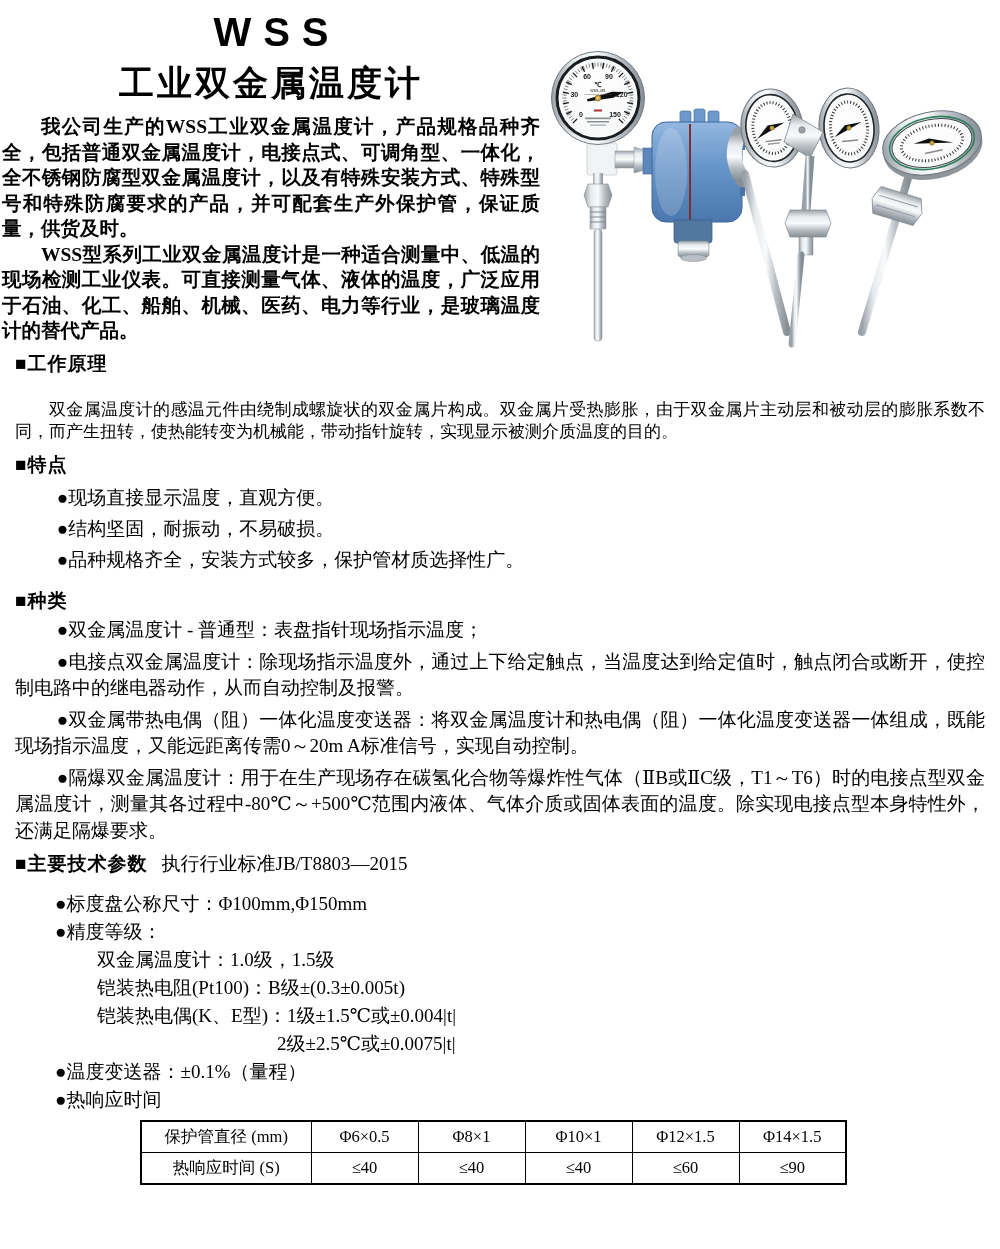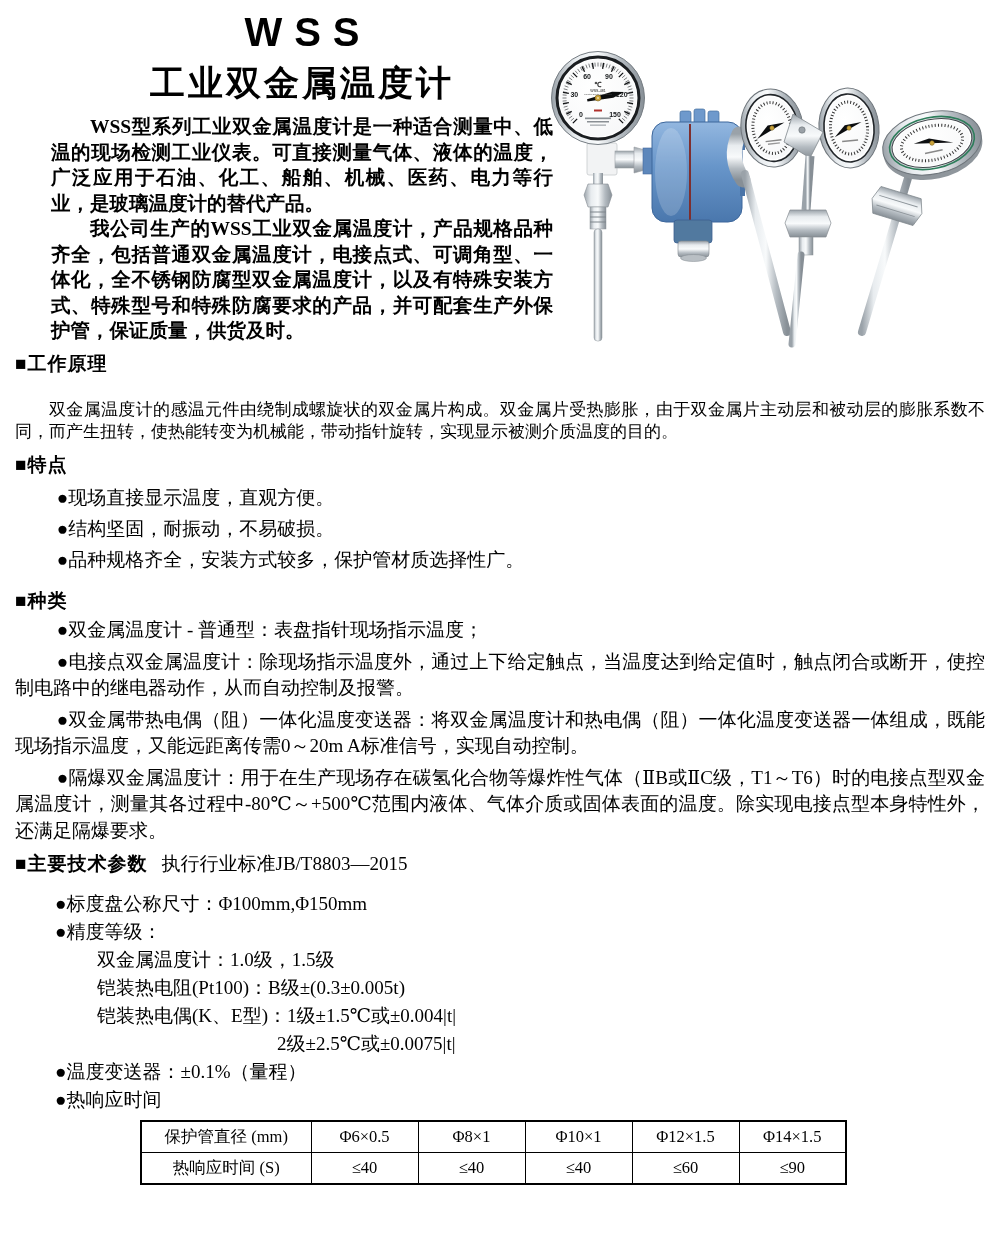--- a/index.html
+++ b/index.html
@@ -1,20 +1,20 @@
 <!DOCTYPE html>
 <html><head>
 <meta charset="utf-8">
 <style>
   * { margin:0; padding:0; box-sizing:border-box; }
   html,body { background:#fff; }
   body { width:1000px; font-family:"Liberation Serif","DejaVu Serif",serif; color:#000; }
   .doc { position:relative; width:1000px; height:1249px; background:#fff; overflow:hidden; }
 
-  .col-left { position:absolute; left:13px; top:8px; width:542px;padding-left:36px; }
+  .col-left { position:absolute; left:0; top:8px; width:542px; }
   .brand { font-family:"Liberation Sans","DejaVu Sans",sans-serif; font-weight:700; font-size:40px;
            line-height:48px; text-align:center; letter-spacing:12px; padding-left:12px; }
   .product { font-family:"Liberation Sans","DejaVu Sans",sans-serif; font-weight:700; font-size:35px;
              line-height:44px; text-align:center; letter-spacing:3px; margin-top:5px; }
   .intro { margin-top:9px; }
   .intro p { font-size:19.5px; line-height:25.5px; font-weight:700; text-align:justify;
              text-indent:2em; margin:0 2px; }
 
   .figures { position:absolute; left:540px; top:16px; width:460px; height:332px; }
 
@@ -46,22 +46,22 @@
 </style>
 </head>
 <body>
 
 <div class="doc">
 
   <div class="col-left">
     <div class="brand">WSS</div>
     <div class="product">工业双金属温度计</div>
     <div class="intro">
+      <p>我公司生产的WSS工业双金属温度计，产品规格品种齐全，包括普通双金属温度计，电接点式、可调角型、一体化，全不锈钢防腐型双金属温度计，以及有特殊安装方式、特殊型号和特殊防腐要求的产品，并可配套生产外保护管，保证质量，供货及时。</p>
       <p>WSS型系列工业双金属温度计是一种适合测量中、低温的现场检测工业仪表。可直接测量气体、液体的温度，广泛应用于石油、化工、船舶、机械、医药、电力等行业，是玻璃温度计的替代产品。</p>
-      <p>我公司生产的WSS工业双金属温度计，产品规格品种齐全，包括普通双金属温度计，电接点式、可调角型、一体化，全不锈钢防腐型双金属温度计，以及有特殊安装方式、特殊型号和特殊防腐要求的产品，并可配套生产外保护管，保证质量，供货及时。</p>
     </div>
   </div>
 
   <svg class="figures" viewBox="0 0 460 332" xmlns="http://www.w3.org/2000/svg">
     <defs>
       <linearGradient id="stH" x1="0" y1="0" x2="1" y2="0">
         <stop offset="0" stop-color="#9aa2a9"></stop>
           <stop offset="0.25" stop-color="#e8ecef"></stop>
         <stop offset="0.5" stop-color="#f8fafb"></stop>
           <stop offset="0.75" stop-color="#b4bbc1"></stop>

